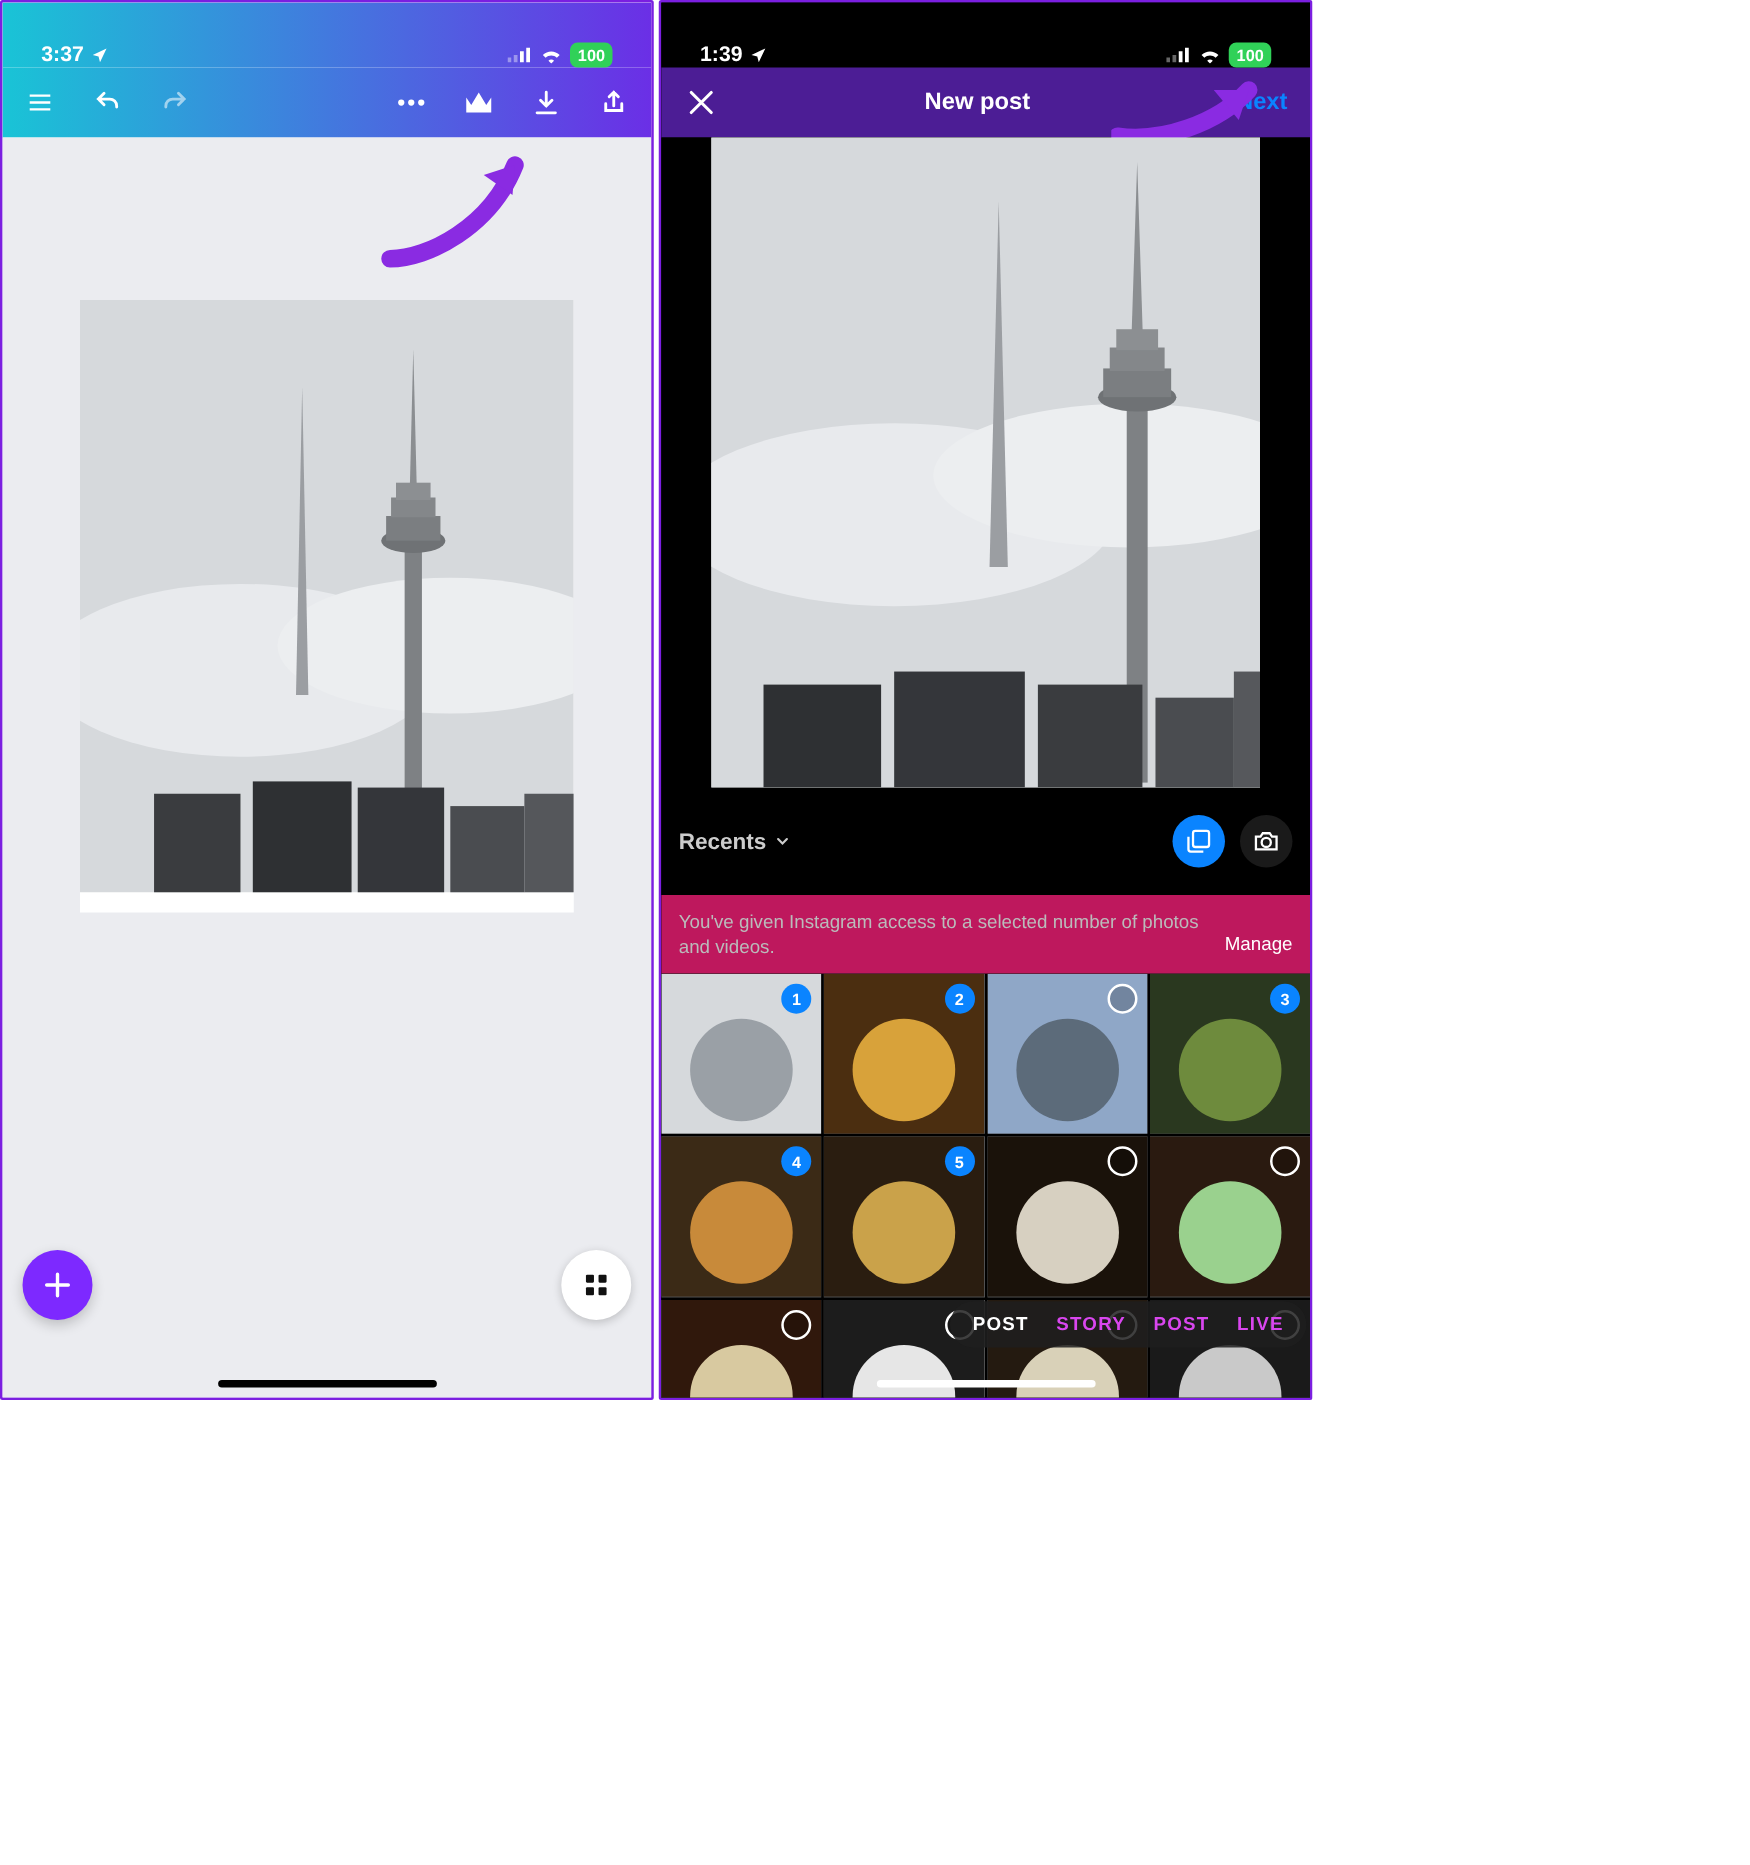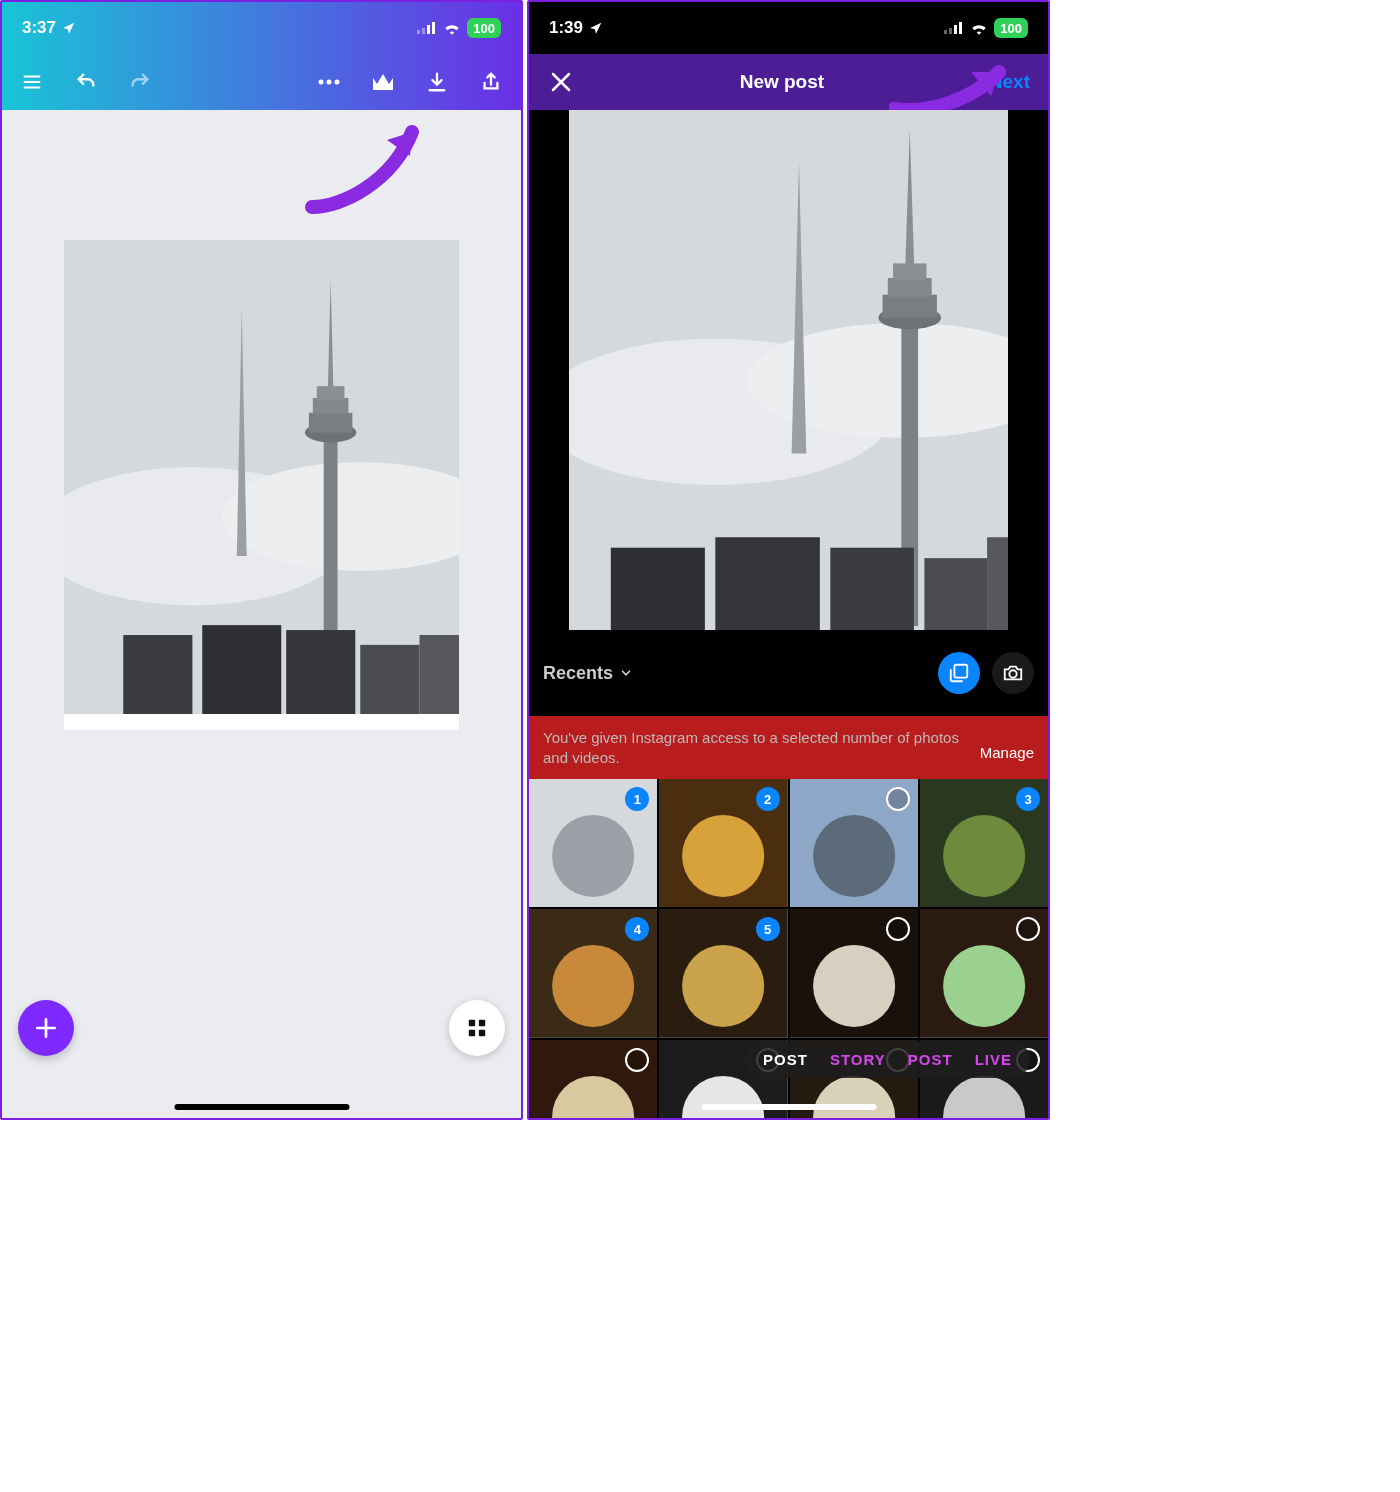--- a/index.html
+++ b/index.html
@@ -18,23 +18,23 @@
     flex: 1;
     height: 100%;
     border: 2px solid #7b1fe0;
     border-radius: 2px;
     overflow: hidden;
   }
 
   .status-bar {
     height: 52px;
     display: flex;
-    align-items: center;
+    align-items: flex-end;
     justify-content: space-between;
-    padding: 0 20px;
+    padding: 0 31px;
     font-size: 17px;
     font-weight: 600;
     gap: 44px;
   }
   .status-left { display:flex; align-items:center; gap:6px; }
   .status-right { display:flex; align-items:center; gap:6px; }
   .status-right svg { display:block; }
   .battery {
     display: inline-flex; align-items:center; justify-content:center;
     background:#30d158; color:#fff;
@@ -110,22 +110,22 @@
   .right .album-sel { display:flex; align-items:center; gap:6px; color:#ccc; font-size:18px; font-weight:600; cursor:pointer; }
   .right .album-actions { display:flex; gap:12px; }
   .right .circle-btn {
     width:42px; height:42px; border-radius:50%;
     display:flex; align-items:center; justify-content:center; cursor:pointer;
   }
   .right .circle-btn.active { background:#0a84ff; }
   .right .circle-btn.dark { background:#1a1a1a; }
 
   .right .access-banner {
-    background:#b91c1c; color:#bbb; font-size:15px;
-    padding:12px 14px; display:flex; gap:12px;
+    background:#be185d; color:#bbb; font-size:15px;
+    padding:12px 14px; display:flex; align-items:center; gap:12px;
   }
   .right .access-banner .msg { flex:1; line-height:1.3; }
   .right .access-banner .manage { color:#fff; font-weight:400; cursor:pointer;margin-top:16px; }
 
   .right .grid {
     display:grid; grid-template-columns:repeat(4,1fr); gap:2px; background:#000;
   }
   .right .thumb {
     position:relative; aspect-ratio:1/1; background:#555; overflow:hidden; cursor:pointer;
   }
@@ -133,21 +133,21 @@
   .right .badge {
     position:absolute; top:8px; right:8px;
     width:24px; height:24px; border-radius:50%;
     display:flex; align-items:center; justify-content:center;
     font-size:13px; font-weight:700;
   }
   .right .badge.num { background:#0a84ff; color:#fff; }
   .right .badge.empty { border:2px solid #fff; background:rgba(0,0,0,.2); }
 
   .right .mode-switch {
-    position:absolute; bottom:40px; right:18px;
+    position:absolute; bottom:40px; right:3px;
     background:rgba(30,30,30,.85); border-radius:26px;
     padding:10px 18px; display:flex; gap:22px;
     font-size:15px; font-weight:700; letter-spacing:1px;
   }
   .right .mode-switch span { color:#d946ef; cursor:pointer; }
   .right .mode-switch span.active { color:#fff; }
 
   .right .home-indicator {
     position:absolute; bottom:8px; left:50%; transform:translateX(-50%);
     width:175px; height:6px; border-radius:3px; background:#fff;

